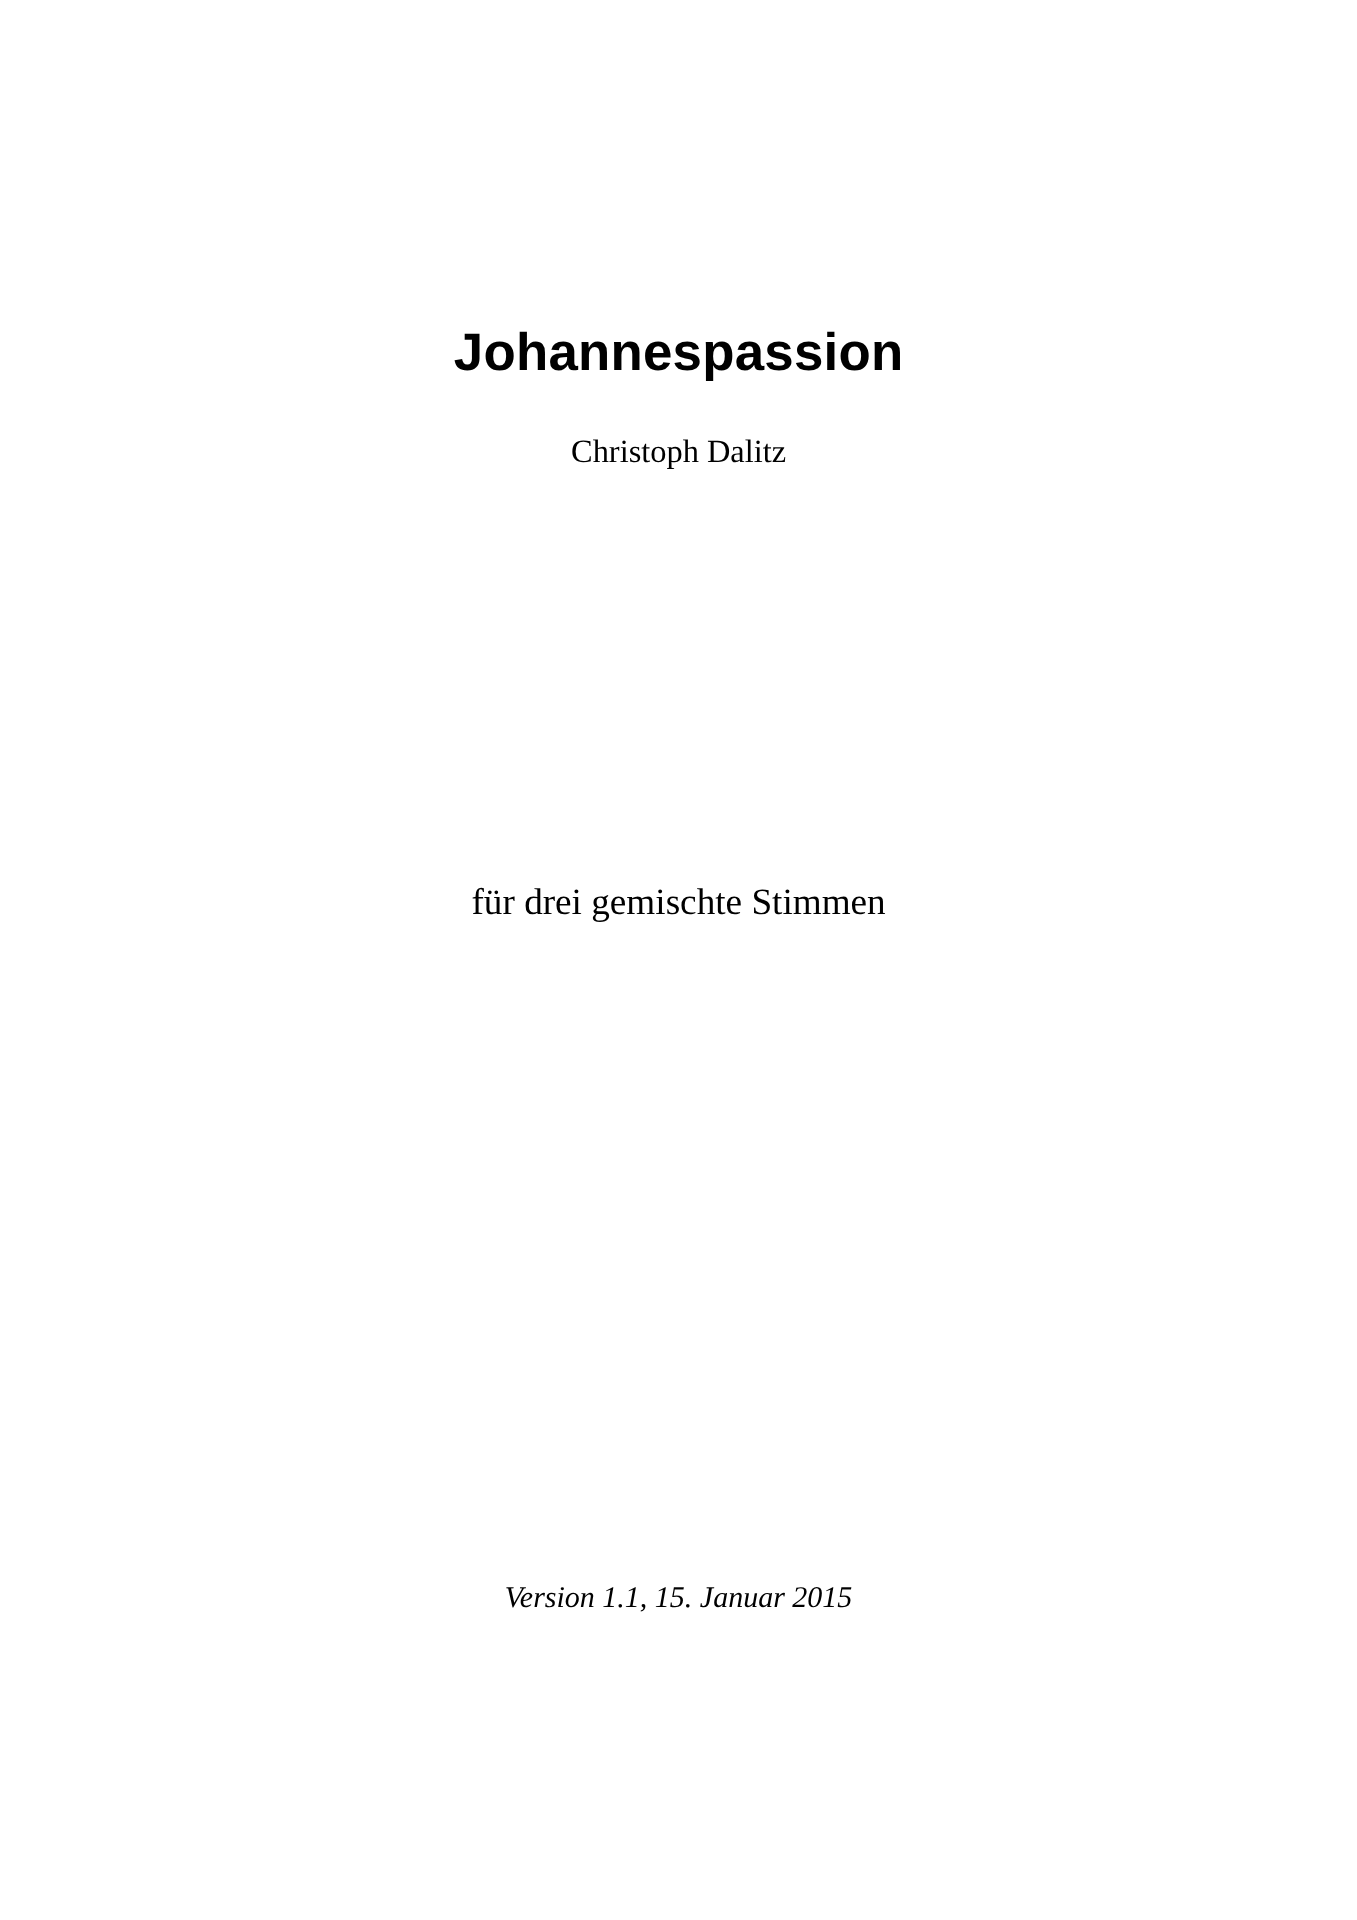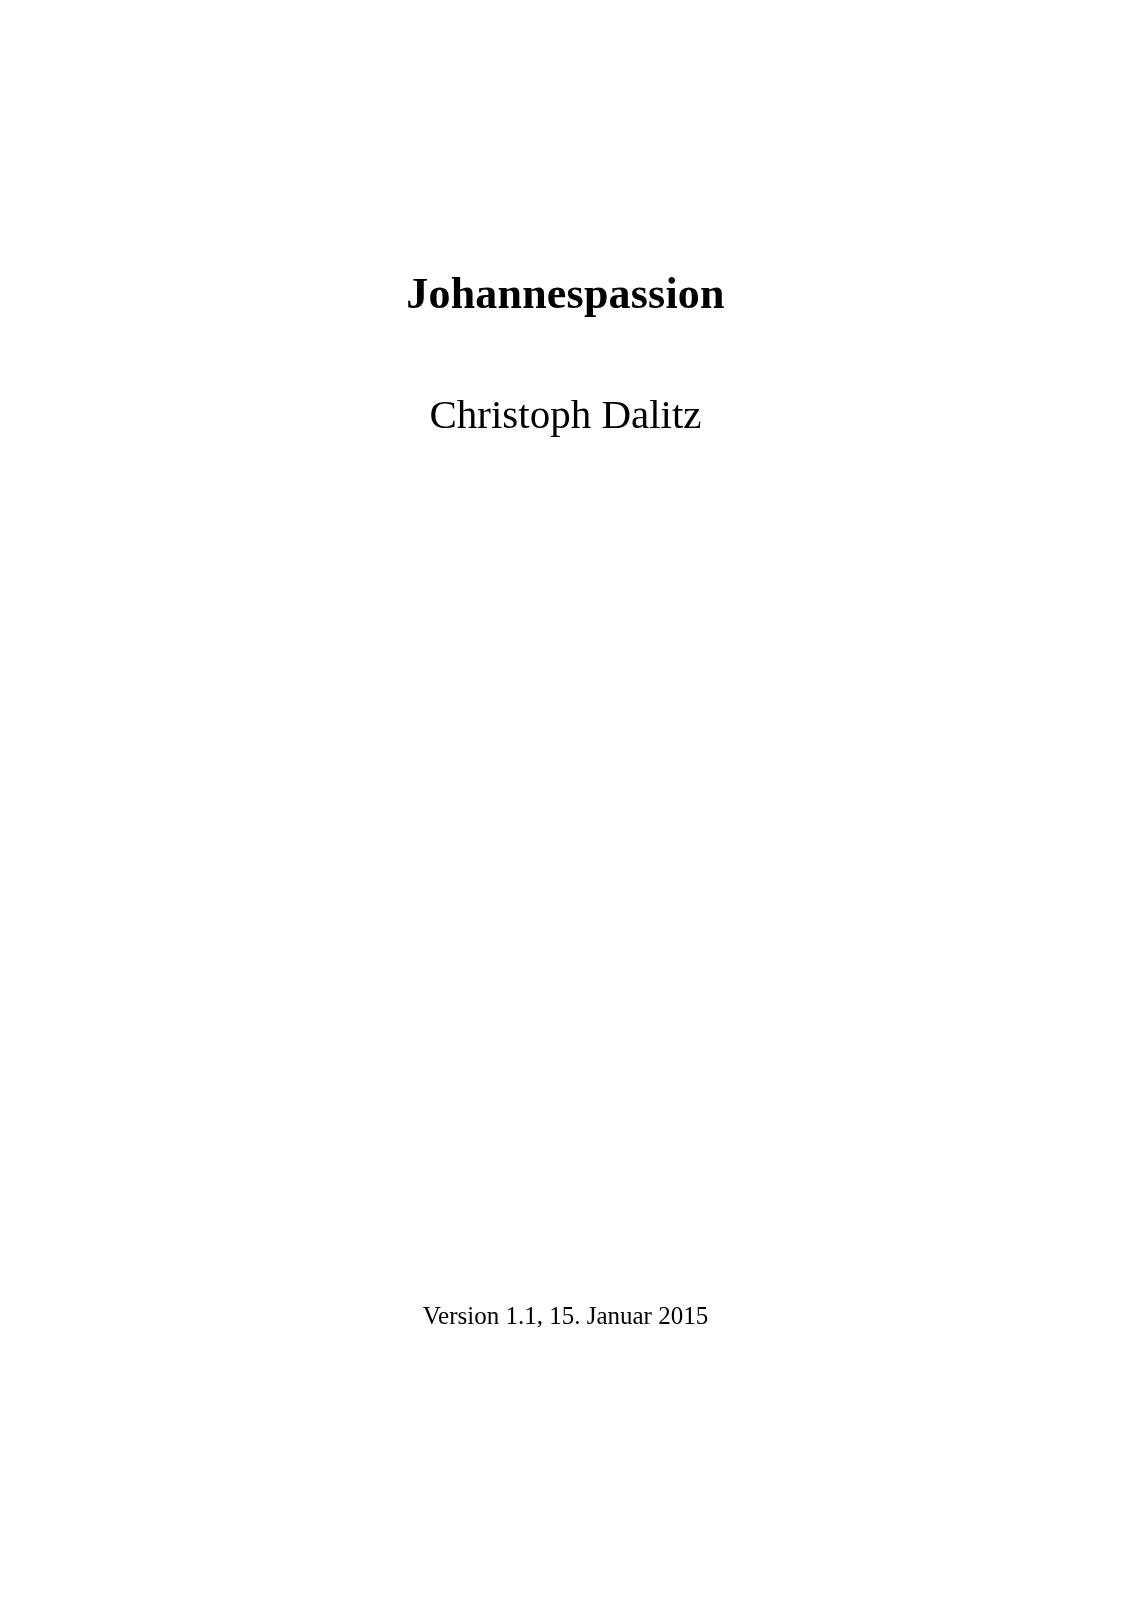--- a/index.html
+++ b/index.html
@@ -21,34 +21,34 @@
     background: #ffffff;
   }
   .title-block {
     position: absolute;
     top: 270px;
     left: 0;
     right: 0;
     text-align: center;
   }
   .doc-title {
-    font-family: Liberation Serif, serif;
+    font-family: Liberation Sans, sans-serif;
     font-size: 44px;
     font-weight: bold;
     letter-spacing: 0.2px;
     line-height: 1.1;
     margin: 0;
   }
   .doc-author {
     position: absolute;
-    top: 392px;
+    top: 362px;
     left: 0;
     right: 0;
     text-align: center;
-    font-size: 41px;
+    font-size: 27px;
     font-weight: normal;
     line-height: 1.1;
     margin: 0;
   }
   .subtitle-block {
     position: absolute;
     top: 725px;
     left: 0;
     right: 0;
     text-align: center;
@@ -60,34 +60,36 @@
   }
   .version-block {
     position: absolute;
     top: 1302px;
     left: 0;
     right: 0;
     text-align: center;
   }
   .version-line {
     font-size: 25px;
-    margin: 0;
+    font-style: italic;
+    margin: 16px;
   }
 </style>
 </head>
 <body>
 
 <div class="page">
 
   <div class="title-block">
     <h1 class="doc-title">Johannespassion</h1>
   </div>
 
   <div class="doc-author">Christoph Dalitz</div>
 
   <div class="subtitle-block">
+    <p class="subtitle-line">für drei gemischte Stimmen</p>
   </div>
 
   <div class="version-block">
     <p class="version-line">Version 1.1, 15. Januar 2015</p>
   </div>
 
 </div>
 
 </body></html>

